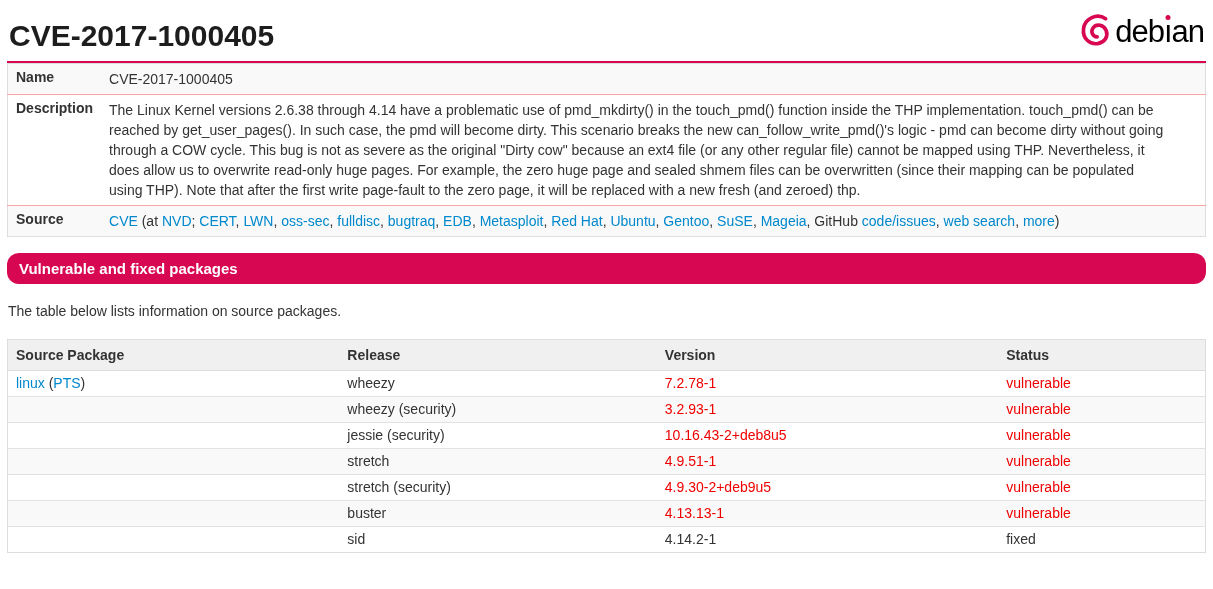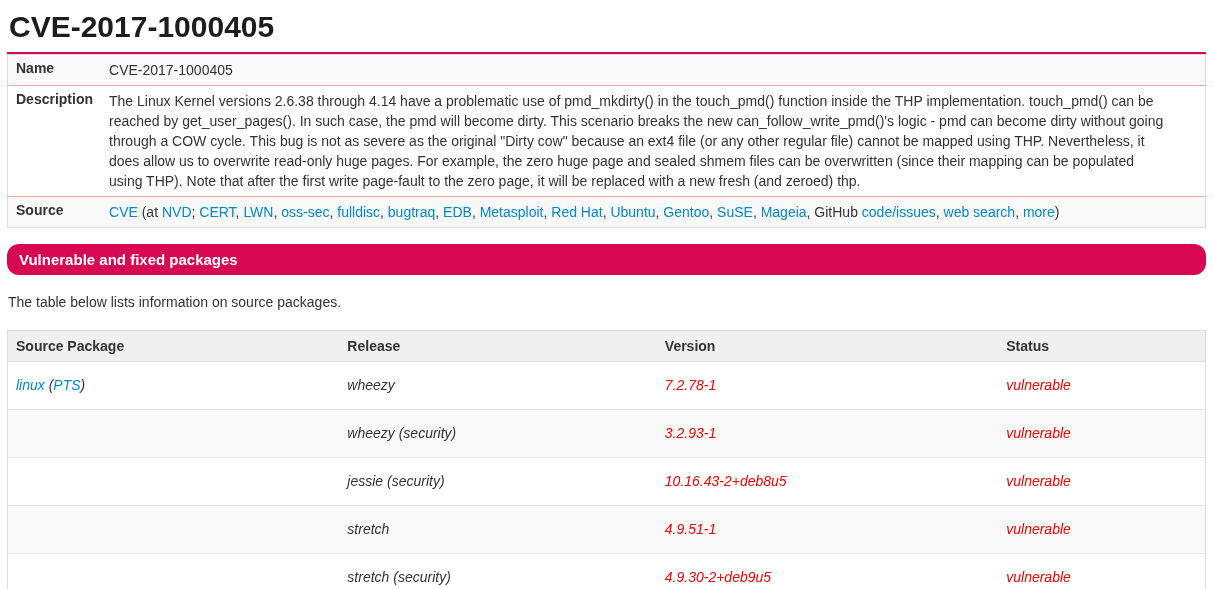--- a/index.html
+++ b/index.html
@@ -64,32 +64,40 @@
 
   
   .packages{border:1px solid var(--border);}
   .packages thead th{
     background:var(--thead);text-align:left;font-weight:bold;
     padding:7px 8px;border-bottom:1px solid var(--border);color:#333;
   }
   .packages tbody tr{border-top:1px solid #e3e3e3;}
   .packages tbody tr:first-child{border-top:none;}
   .packages tbody tr:nth-child(even){background:var(--stripe);}
-  .packages td{padding:15px 8px;line-height:17px;font-style:italic;}
+  .packages td{padding:4px 8px;line-height:17px;}
   .col-pkg{width:27.7%;}
   .col-rel{width:26.5%;}
   .col-ver{width:28.5%;}
   .vuln{color:var(--danger);}
   .ok{color:#333;}
 </style>
 </head>
 <body>
 
 <div class="masthead">
   <h1>CVE-2017-1000405</h1>
+  <a class="logo">
+    <span>
+      <svg width="34" height="40" viewBox="0 0 60 66" aria-hidden="true">
+        <path d="M47 13 C 32 3, 10 12, 8 31 C 6 48, 19 59, 33 57 C 45 55, 52 45, 48 34 C 44 24, 31 21, 25 29 C 20 36, 24 45, 32 45" fill="none" stroke="#d70751" stroke-width="6.5" stroke-linecap="round"></path>
+      </svg>
+    </span>
+    <span class="logo-text" id="logo-text">deb<span class="i-stack">ı<span class="i-dot"></span></span>an</span>
+  </a>
 </div>
 
 <table class="details">
   <tbody>
       <tr>
     <th>Name</th>
     <td>CVE-2017-1000405</td>
   </tr>
   <tr>
     <th>Description</th>

